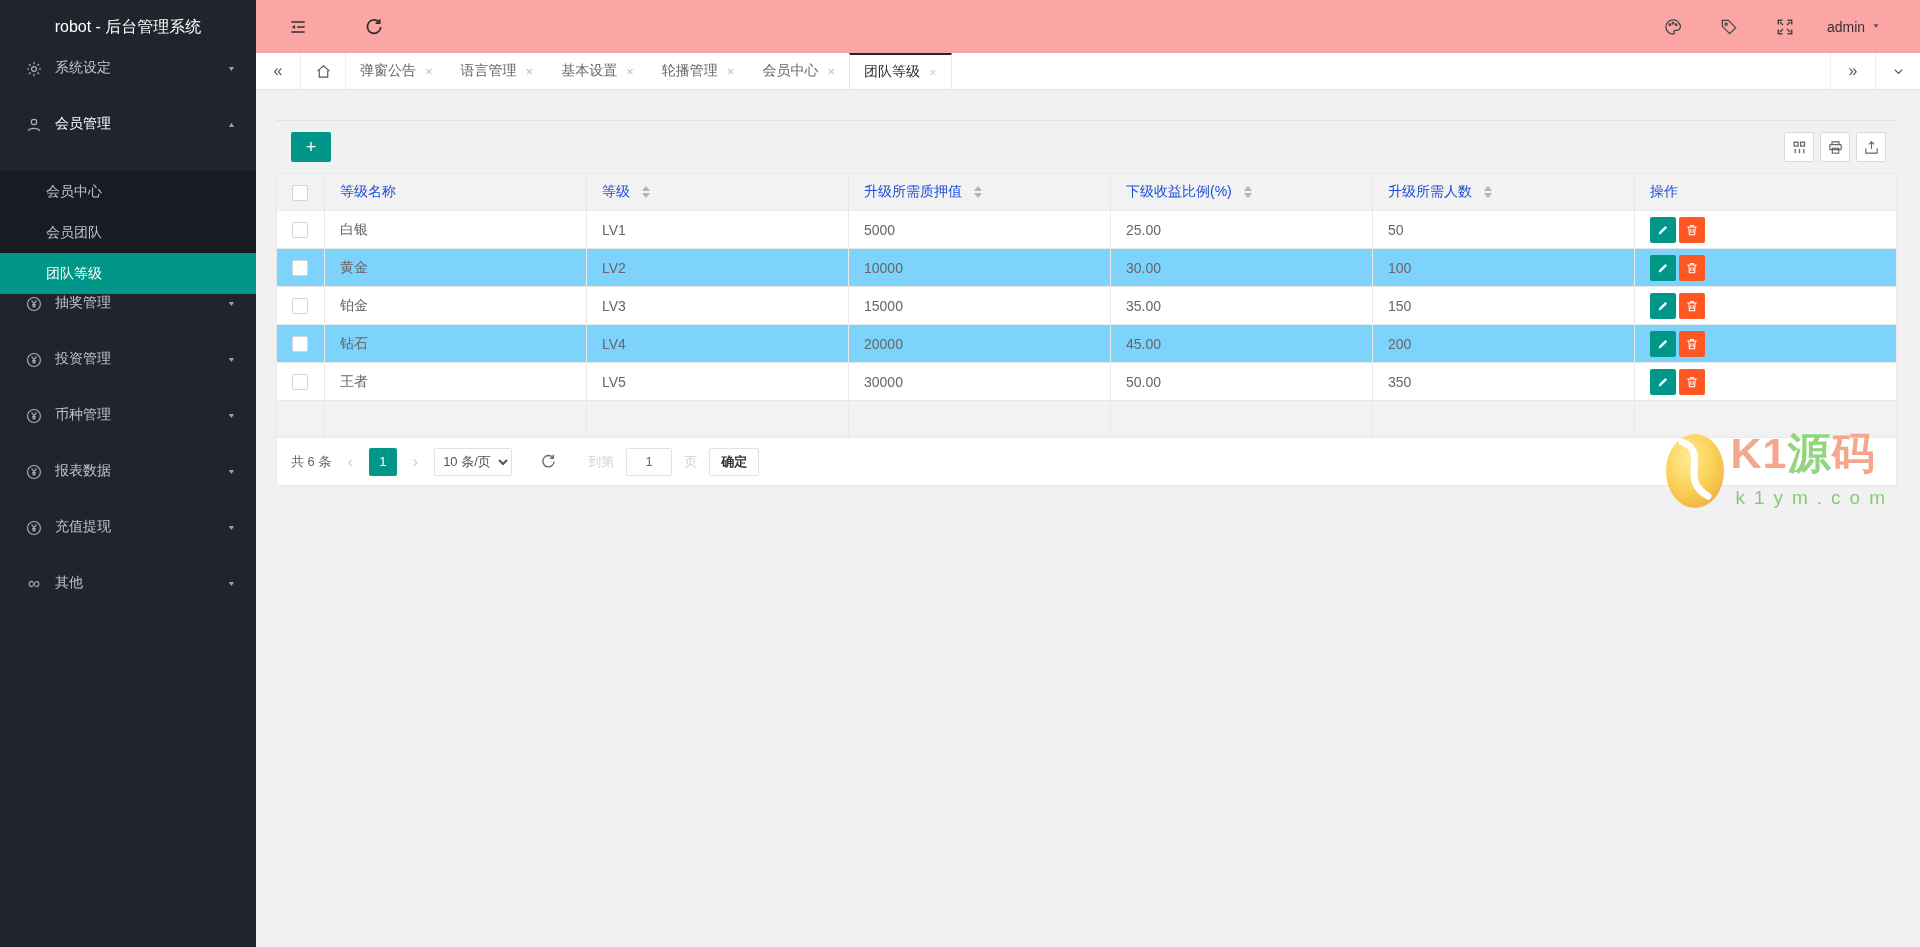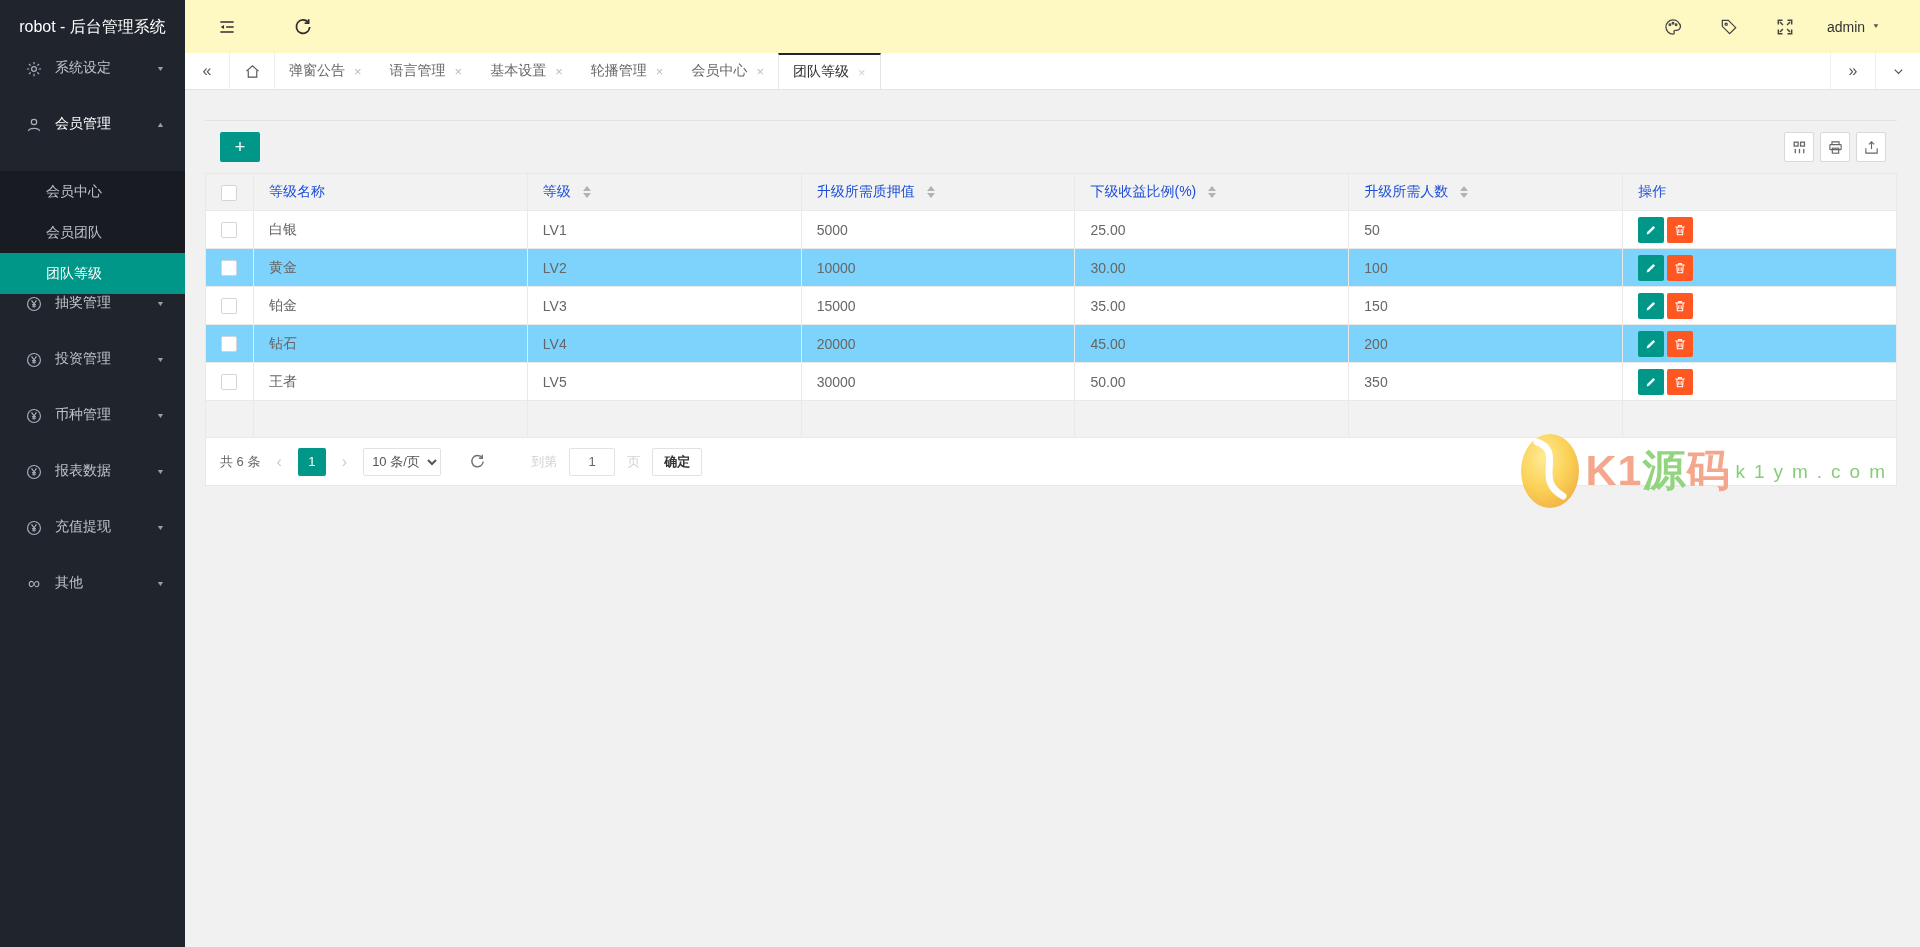--- a/index.html
+++ b/index.html
@@ -1,35 +1,35 @@
 <!DOCTYPE html>
 <html><head>
 <meta charset="utf-8">
 <style>
   * { box-sizing: border-box; margin: 0; padding: 0; }
   html,body { width: 1920px; height: 947px; overflow: hidden; }
   body { font-family: "Liberation Sans", "DejaVu Sans", sans-serif; font-size: 14px; background:#f1f1f1; }
   .app { display:flex; width:1920px; height:947px; }
 
   
-  .sidebar { width:185px; flex-shrink:0; background:#20242D; color:#BEC3CA; display:flex; flex-direction:column; }
+  .sidebar { width:256px; flex-shrink:0; background:#20242D; color:#BEC3CA; display:flex; flex-direction:column; }
   .logo { height:53px; line-height:53px; text-align:center; color:#fff; font-size:16px; flex-shrink:0; }
   .menu { padding-top:6px; }
   .menu-item { height:56px; display:flex; padding:0 20px 0 24px; font-size:14px; cursor:pointer; }
   .mi-icon { width:20px; height:20px; margin-right:11px; color:#aab0b9; display:flex; align-items:center; justify-content:center; flex-shrink:0; }
   .mi-icon svg { width:18px; height:18px; }
   .mi-caret { margin-left:auto; font-size:9px; color:#9aa0a8; transform:scaleY(.8); }
   .submenu { background:#181B22; }
   .submenu-item { height:41px; line-height:41px; padding-left:46px; font-size:14px; color:#BEC3CA; cursor:pointer; }
   .submenu-item.active { background:#009688; color:#fff; }
 
   
   .main { flex:1; display:flex; flex-direction:column; min-width:0; }
 
-  .topbar { height:53px; background:#fef9c3; display:flex; align-items:center; padding:0 14px 0 22px; flex-shrink:0;gap:36px; }
+  .topbar { height:53px; background:#fca5a5; display:flex; align-items:center; padding:0 14px 0 22px; flex-shrink:0;gap:36px; }
   .tb-btn { width:40px; height:40px; display:flex; align-items:center; justify-content:center; color:#2f2f2f; cursor:pointer; }
   .tb-btn svg { width:20px; height:20px; }
   .tb-spacer { flex:1; }
   .tb-right .tb-btn { width:56px; color:#444; }
   .tb-right { display:flex; align-items:center; }
   .admin-box { display:flex; align-items:center; gap:7px; padding:0 26px 0 14px; cursor:pointer; color:#333; }
   .admin-caret { font-size:8px; color:#555; transform:scaleY(.8); }
 
   .tabbar { height:37px; background:#fff; border-bottom:1px solid #e3e3e3; display:flex; align-items:stretch; flex-shrink:0; }
   .tab-nav { width:45px; display:flex; align-items:center; justify-content:center; color:#555; border-right:1px solid #efefef; cursor:pointer; font-size:16px; }
@@ -73,21 +73,21 @@
   .pg-cur { min-width:28px; height:28px; background:#009688; color:#fff; display:flex; align-items:center; justify-content:center; border-radius:2px; font-size:13px; cursor:pointer; }
   .pg-size { height:28px; border:1px solid #e2e2e2; border-radius:2px; background:#fff; color:#555; font-size:13px; padding:0 4px; font-family:inherit; cursor:pointer; }
   .pg-refresh { margin-left:10px; width:28px; height:28px; display:flex; align-items:center; justify-content:center; color:#6f6f6f; cursor:pointer; }
   .pg-refresh svg { width:17px; height:17px; }
   .pg-dim { color:#d2d2d2; }
   .pg-input { width:46px; height:28px; border:1px solid #e2e2e2; border-radius:2px; text-align:center; font-size:13px; color:#666; font-family:inherit; }
   .pg-ok { height:28px; padding:0 11px; background:#fff; border:1px solid #e2e2e2; border-radius:2px; font-size:13px; font-weight:bold; color:#333; cursor:pointer; font-family:inherit; }
 
   
   .watermark { position:absolute; top:340px; right:26px; display:flex; align-items:center; gap:4px; opacity:.95; pointer-events:none; }
-  .wm-text { display:flex; flex-direction:row; }
+  .wm-text { display:flex; flex-direction:column; }
   .wm-line1 { font-size:43px; font-weight:bold; line-height:1; letter-spacing:1px; }
   .wm-k1, .wm-ma { color:#F5A387; }
   .wm-yuan { color:#8ED379; }
   .wm-line2 { margin-top:12px; padding-left:5px; font-size:19px; letter-spacing:9px; color:#7FCB6E; }
 </style>
 </head>
 <body>
 
 <div class="app">
 
@@ -483,21 +483,21 @@
           <span class="pg-arrow">›</span>
           <select class="pg-size">
             <option>10 条/页</option>
           </select>
           <span class="pg-refresh">
             <svg viewBox="0 0 24 24" fill="none" stroke="currentColor" stroke-width="2">
                 <path d="M18.6 7A8 8 0 1 0 20 12"></path>
                 <polyline points="18.8,2.6 18.8,7.4 14,7.4"></polyline>
               </svg>
           </span>
-          <span class="pg-dim" style="margin-left:28px;">到第</span>
+          <span class="pg-dim" style="margin-left:14px;">到第</span>
           <input class="pg-input" value="1" style="">
           <span class="pg-dim">页</span>
           <button class="pg-ok">确定</button>
         </div>
 
       </div>
 
       <div class="watermark">
         <svg width="62" height="80" viewBox="0 0 62 80">
           <defs>

